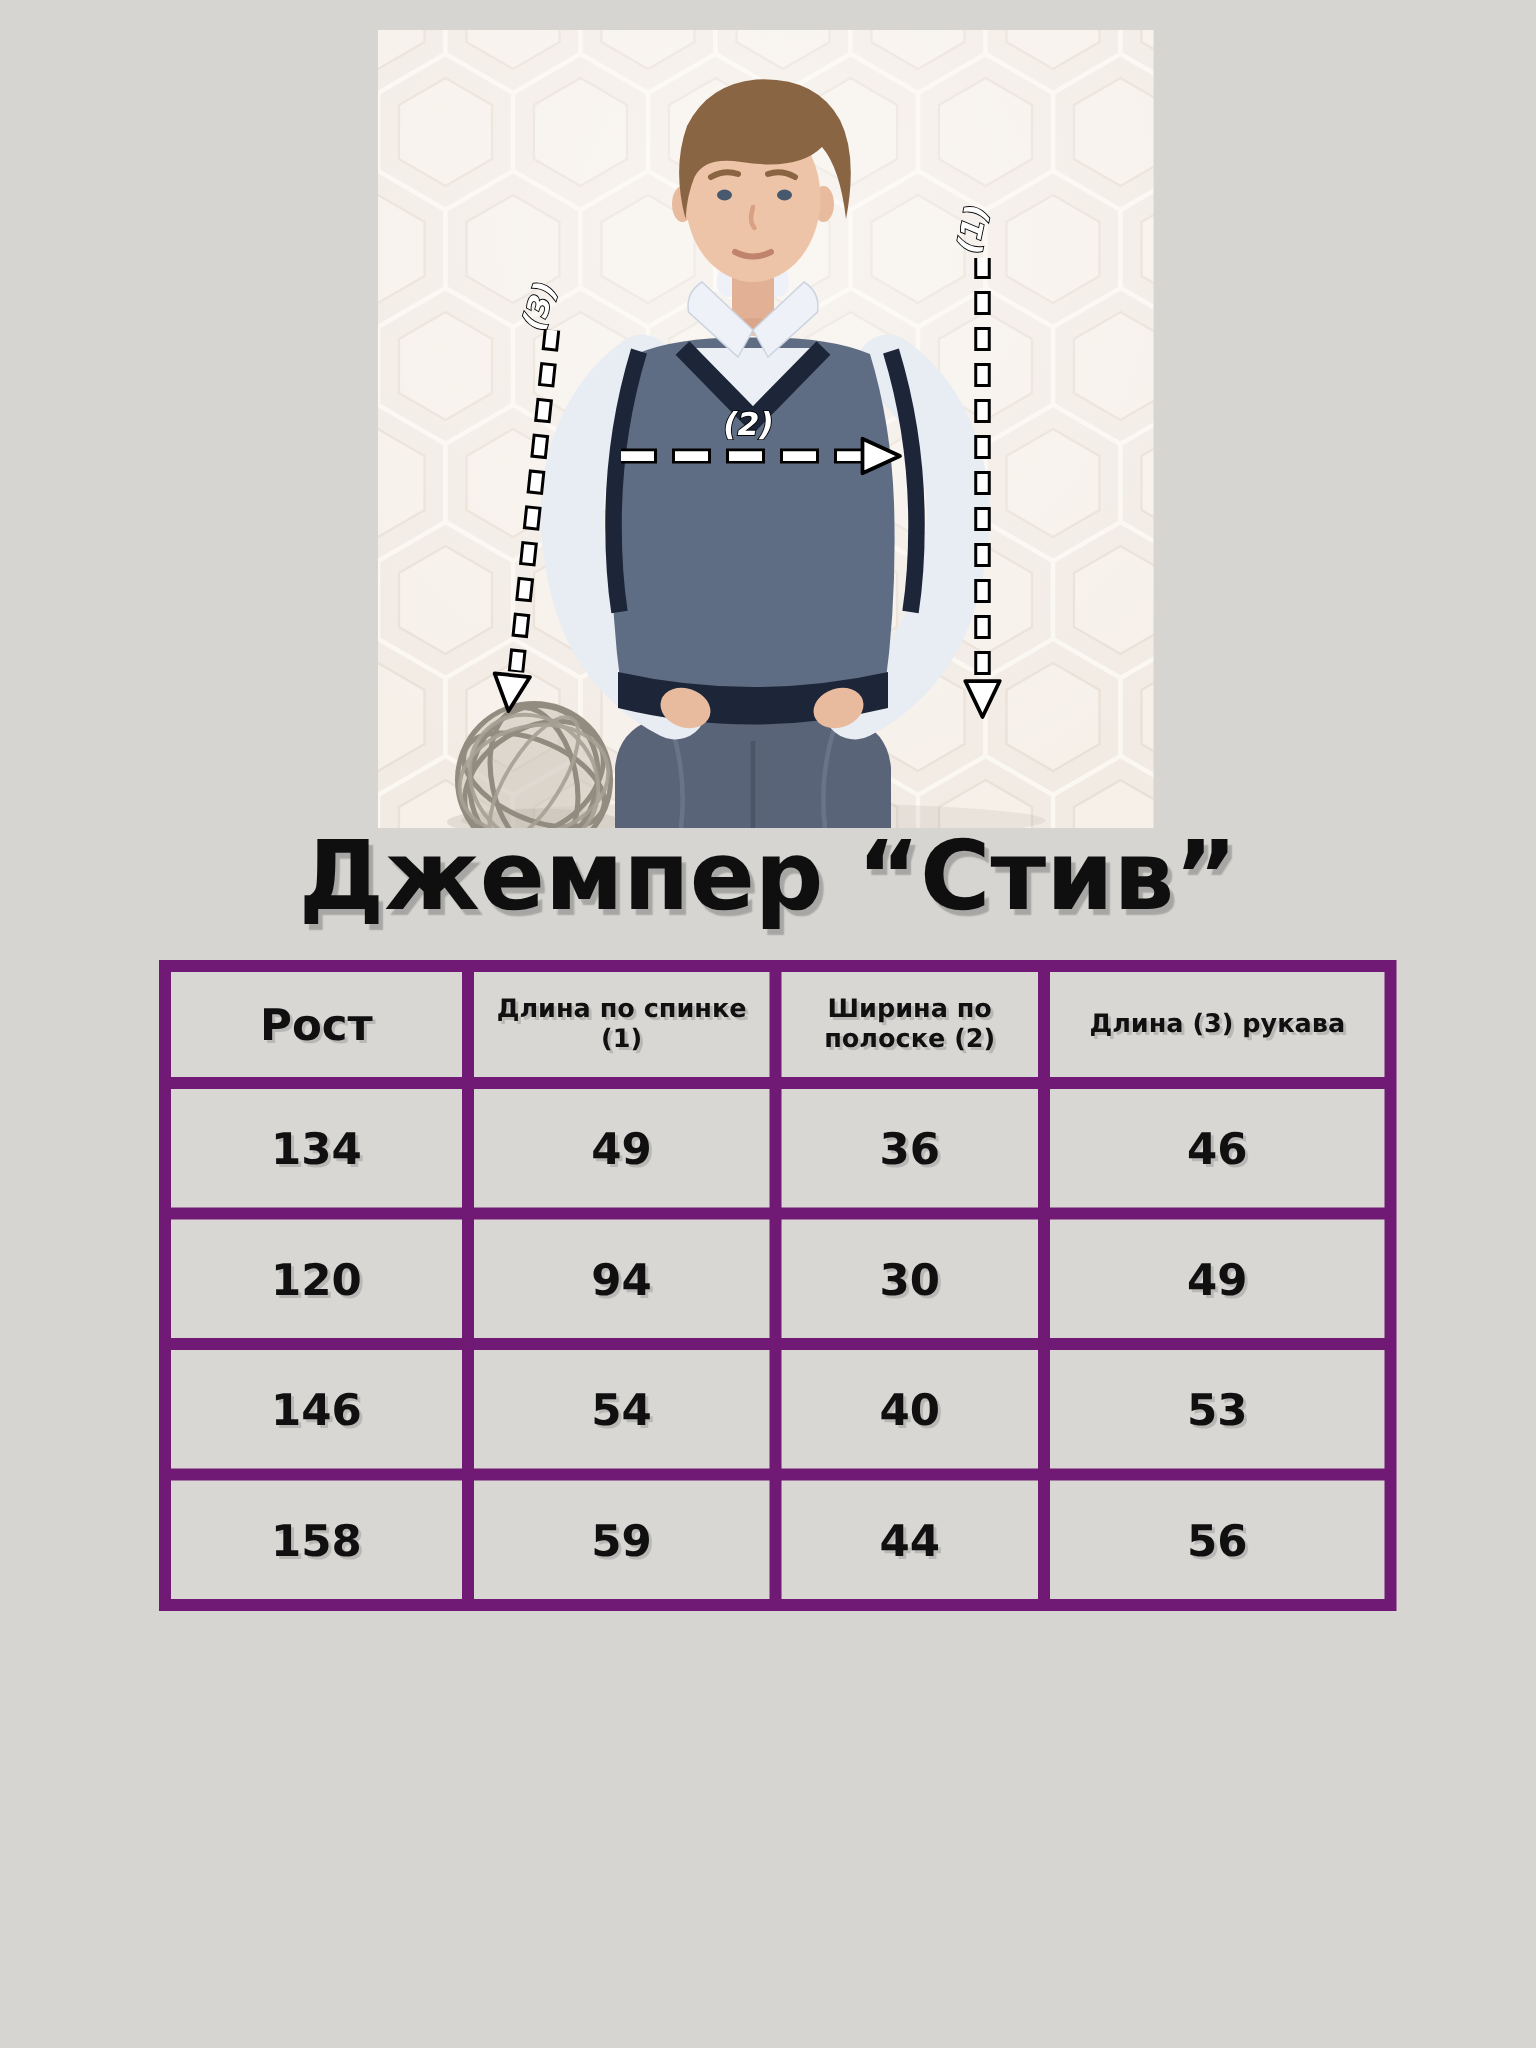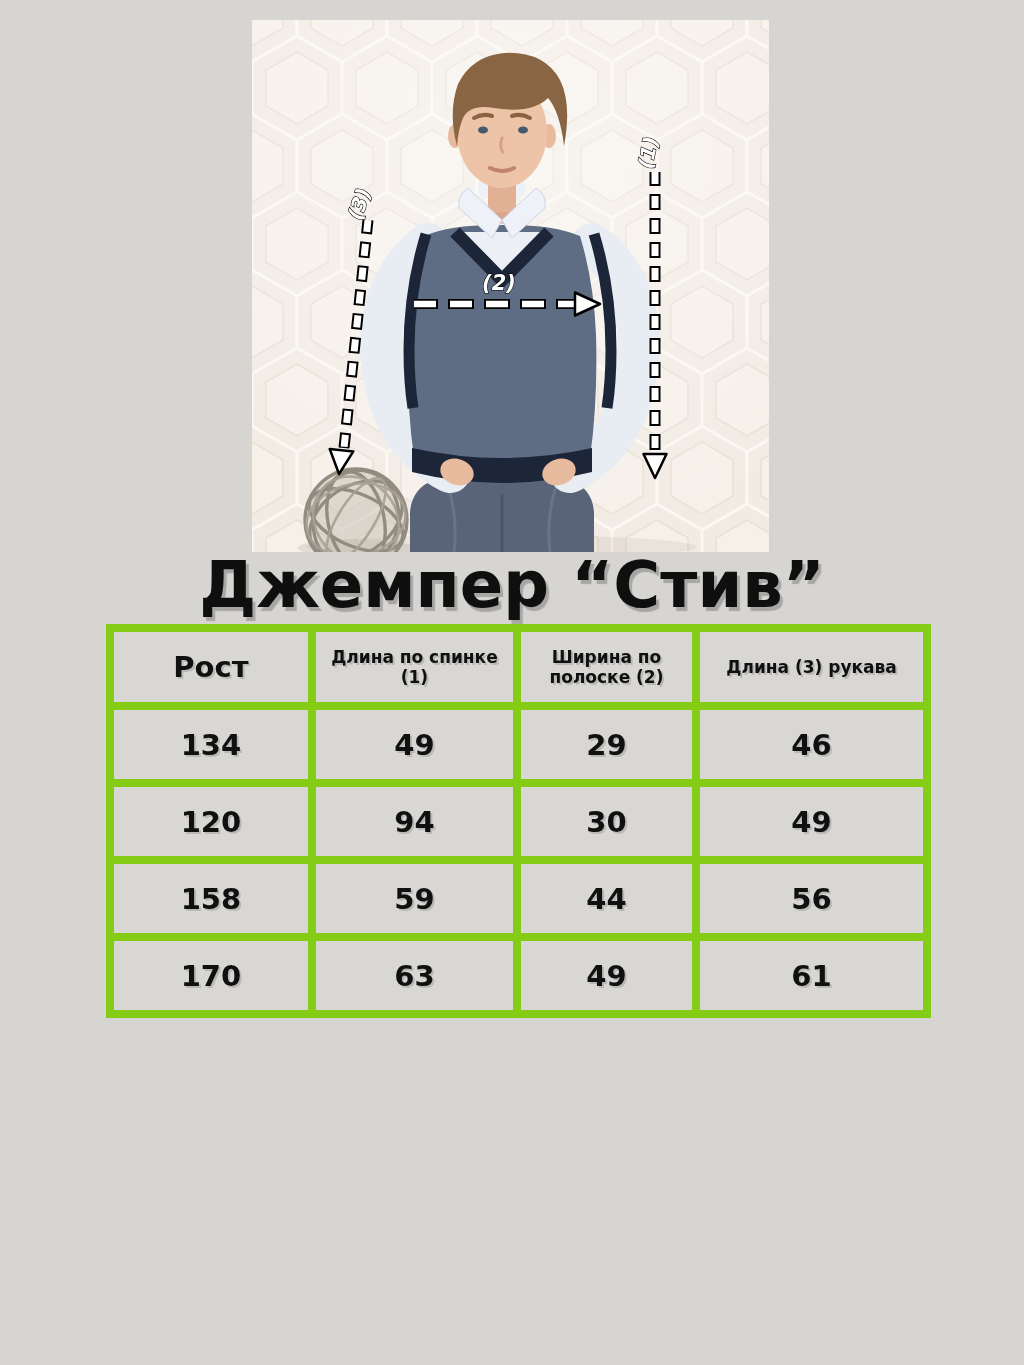--- a/index.html
+++ b/index.html
@@ -14,34 +14,34 @@
     background:#efe8e0;
   }
   .photo-wrap svg{display:block;width:100%;height:100%;}
   .page-title{
     position:absolute;left:0;top:550px;width:1024px;margin:0;
     text-align:center;font-size:64px;line-height:1.1;font-weight:800;
     letter-spacing:0px;color:#0f0f0f;
     text-shadow:3px 4px 1px rgba(0,0,0,0.22);
   }
   .table-wrap{
-    position:absolute;left:106px;top:624px;width:825px;
-    background:#84cc16;
+    position:absolute;left:106px;top:640px;width:825px;
+    background:#701a75;
   }
   table.size-table{
     width:100%;border-collapse:separate;border-spacing:8px;
   }
   table.size-table th,table.size-table td{
     background:#d8d7d4;text-align:center;vertical-align:middle;
     font-weight:800;color:#101010;padding:0 8px;
     text-shadow:2px 2px 0 rgba(0,0,0,0.14);
   }
   table.size-table th{height:70px;font-size:17px;line-height:1.2;}
   table.size-table th.first{font-size:29px;}
-  table.size-table td{height:69px;font-size:29px;}
+  table.size-table td{height:79px;font-size:29px;}
 </style>
 </head>
 <body>
 
 <div class="photo-wrap">
   <svg viewBox="0 0 517 532" xmlns="http://www.w3.org/2000/svg">
     <defs>
       <pattern id="hexes" x="0" y="-10" width="90" height="156" patternUnits="userSpaceOnUse">
         <rect width="90" height="156" fill="#efe8e0"></rect>
         <g fill="#f2ebe4" stroke="#fbf7f1" stroke-width="3">
@@ -165,36 +165,36 @@
         <th class="first">Рост</th>
         <th>Длина по спинке (1)</th>
         <th>Ширина по полоске (2)</th>
         <th>Длина (3) рукава</th>
       </tr>
     </thead>
     <tbody>
       <tr>
         <td>134</td>
         <td>49</td>
-        <td>29</td>
+        <td>36</td>
         <td>46</td>
       </tr>
       <tr>
         <td>120</td>
         <td>94</td>
         <td>30</td>
         <td>49</td>
       </tr>
       <tr>
+        <td>146</td>
+        <td>54</td>
+        <td>40</td>
+        <td>53</td>
+      </tr>
+      <tr>
         <td>158</td>
         <td>59</td>
         <td>44</td>
         <td>56</td>
       </tr>
-      <tr>
-        <td>170</td>
-        <td>63</td>
-        <td>49</td>
-        <td>61</td>
-      </tr>
     </tbody>
   </table>
 </div>
 
 </body></html>

